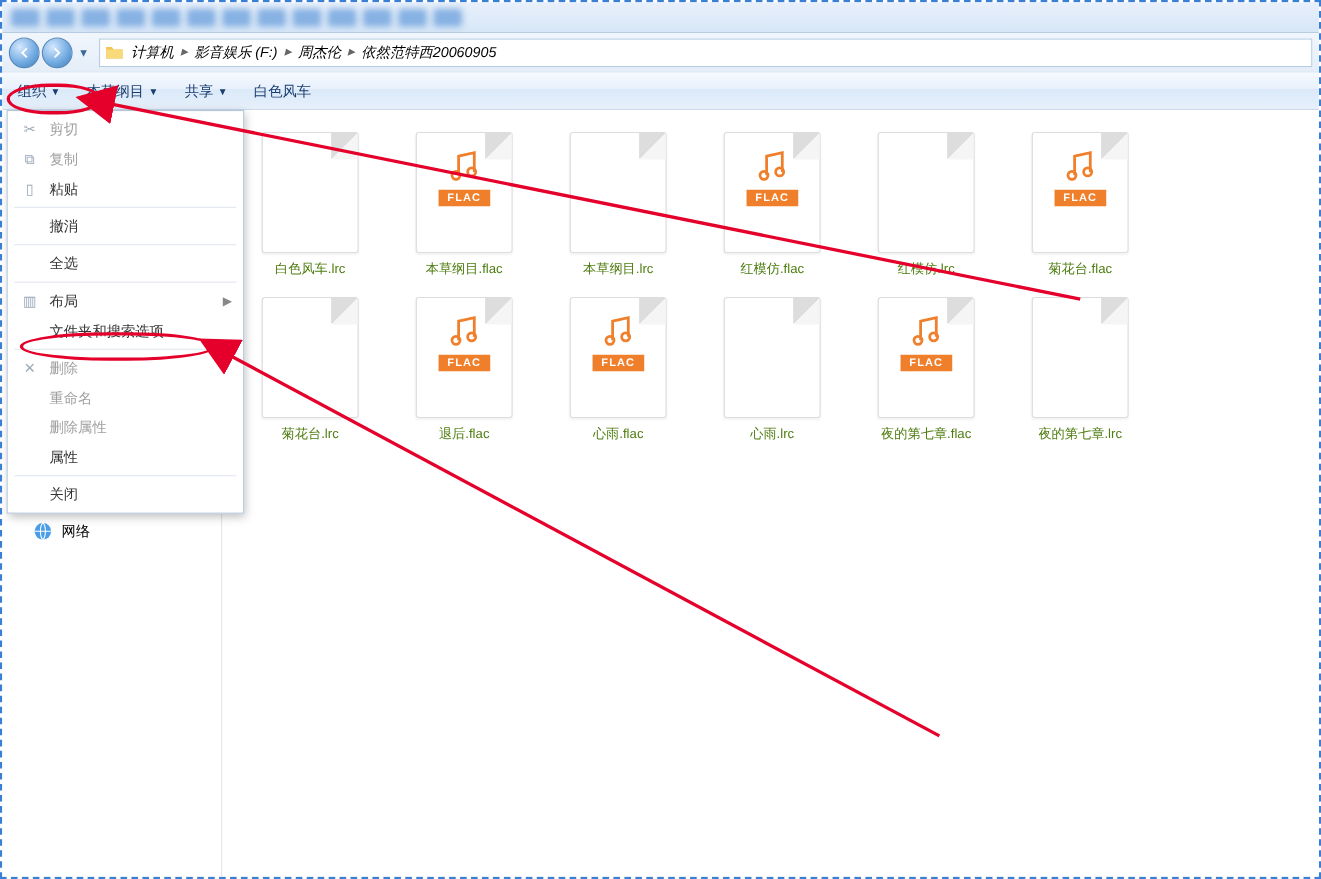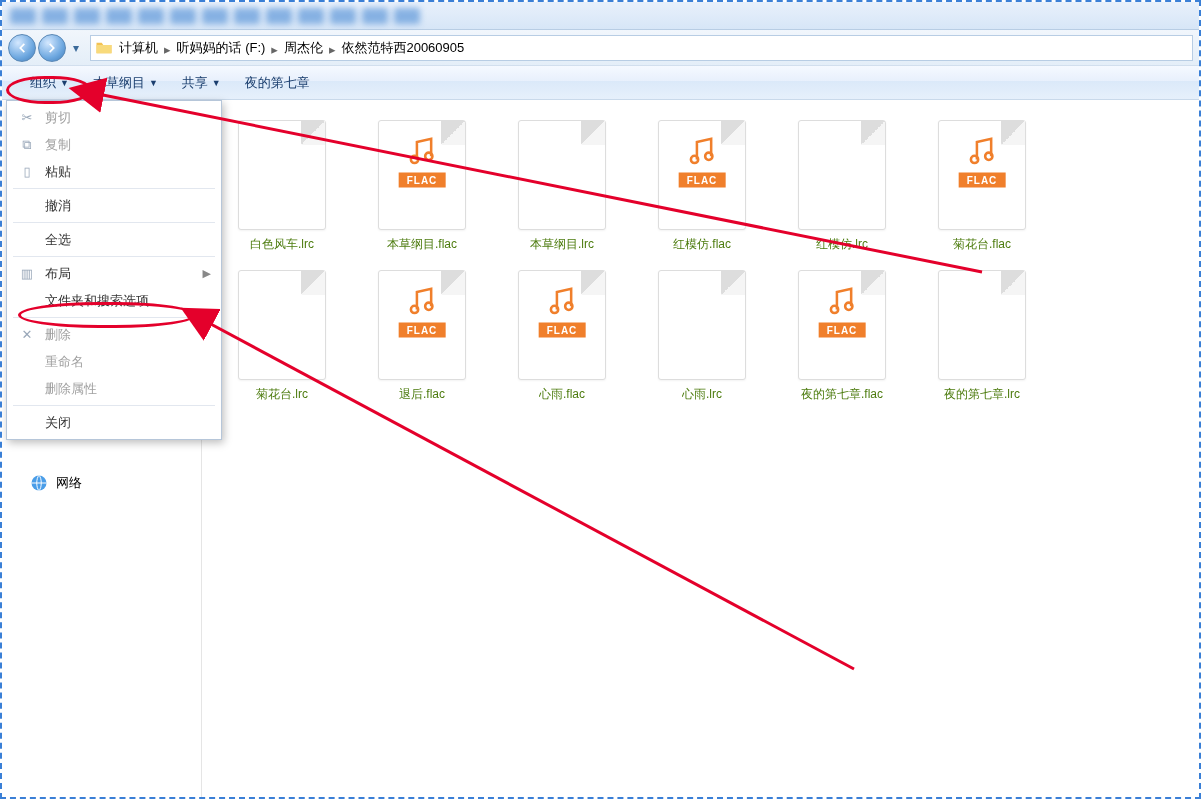--- a/index.html
+++ b/index.html
@@ -8,25 +8,25 @@
   
   .titlebar{height:28px;background:linear-gradient(#e8f0fb,#d7e6f7);border-bottom:1px solid #b8cde4;position:relative;}
   .tb-blur{position:absolute;inset:0;display:flex;gap:6px;align-items:center;padding:0 8px;filter:blur(3px);opacity:.6;}
   .tb-blur span{width:26px;height:16px;background:#4b8bd4;border-radius:2px;}
   
   .navrow{height:36px;background:linear-gradient(#f1f6fc,#e4eef8);display:flex;align-items:center;padding:0 6px;border-bottom:1px solid #d2dfee;}
   .navbtn{width:28px;height:28px;border-radius:50%;background:radial-gradient(circle at 35% 30%,#d4e8ff,#6ea8e0 60%,#3e7bb8);border:1px solid #5a88b6;margin-right:2px;display:flex;align-items:center;justify-content:center;color:#fff;font-size:14px;cursor:pointer;}
   .navbtn svg{width:14px;height:14px;fill:#fff;}
   .dropbtn{width:16px;height:28px;display:flex;align-items:center;justify-content:center;color:#3b6a9a;cursor:pointer;}
   .addrbar{flex:1;height:26px;margin-left:6px;border:1px solid #b8cde4;background:#fff;display:flex;align-items:center;padding:0 4px;font-size:13px;overflow:hidden;}
-  .crumb{display:flex;align-items:flex-end;white-space:nowrap;color:#000;cursor:pointer;}
+  .crumb{display:flex;align-items:flex-start;white-space:nowrap;color:#000;cursor:pointer;font-style:italic;}
   .crumb .sep{padding:0 6px;color:#666;}
   .foldericon{width:18px;height:18px;margin-right:6px;}
   
-  .cmdbar{height:34px;background:linear-gradient(#f5f9ff,#e8f0fc 45%,#dbe9f9 46%,#e6f0fb);display:flex;align-items:center;gap:24px;padding:0 28px;border-bottom:1px solid #c9d9ea;font-size:13px;color:#1a3e6e;}
+  .cmdbar{height:34px;background:linear-gradient(#f5f9ff,#e8f0fc 45%,#dbe9f9 46%,#e6f0fb);display:flex;align-items:center;gap:24px;padding:0 14px;border-bottom:1px solid #c9d9ea;font-size:13px;color:#1a3e6e;}
   .cmditem{display:flex;align-items:center;gap:4px;cursor:pointer;}
   .cmditem .tri{font-size:9px;color:#1a3e6e;}
   
   .body{display:flex;height:calc(100% - 28px - 36px - 34px);}
   .sidebar{width:200px;background:#fff;border-right:1px solid #e5e5e5;position:relative;}
   .content{flex:1;background:#fff;padding:12px 10px;}
   .grid{display:flex;flex-wrap:wrap;gap:0 0;}
   .fileitem{width:140px;height:150px;display:flex;flex-direction:column;align-items:center;justify-content:flex-start;padding-top:8px;cursor:pointer;}
   .fileitem .thumb{width:88px;height:110px;background:#fff;border:1px solid #ddd;border-radius:3px 3px 3px 3px;position:relative;box-shadow:0 1px 2px rgba(0,0,0,.05);}
   .fileitem .thumb::before{content:"";position:absolute;top:0;right:0;width:24px;height:24px;background:linear-gradient(135deg,#ddd 0 50%,#f5f5f5 50% 100%);border-bottom-left-radius:2px;}
@@ -89,21 +89,21 @@
     <div class="addrbar">
       <svg class="foldericon" viewBox="0 0 24 24">
           <path fill="#f3c253" d="M2 5h7l2 3h11v11H2z"></path>
           <path fill="#f8da7b" d="M2 8h20v11H2z"></path>
         </svg>
       <span class="crumb">
           <span>计算机</span>
           <span class="sep">▸</span>
         </span>
       <span class="crumb">
-          <span>听妈妈的话 (F:)</span>
+          <span>影音娱乐 (F:)</span>
           <span class="sep">▸</span>
         </span>
       <span class="crumb">
           <span>周杰伦</span>
           <span class="sep">▸</span>
         </span>
       <span class="crumb">
           <span>依然范特西20060905</span>
         </span>
     </div>
@@ -116,21 +116,21 @@
     </div>
     <div class="cmditem">
       <span>本草纲目</span>
         <span class="tri">▼</span>
     </div>
     <div class="cmditem">
       <span>共享</span>
         <span class="tri">▼</span>
     </div>
     <div class="cmditem">
-      <span>夜的第七章</span>
+      <span>白色风车</span>
     </div>
   </div>
 
   <div class="body">
     <div class="sidebar">
       <div class="sb-net">
         <svg class="nicon" viewBox="0 0 24 24">
           <circle cx="12" cy="12" r="10" fill="#4a9de8"></circle>
             <path d="M2 12h20M12 2c4 3 4 17 0 20M12 2c-4 3-4 17 0 20" stroke="#fff" stroke-width="1.3" fill="none"></path>
         </svg>
@@ -283,20 +283,24 @@
       <span class="micon">✕</span>
       <span class="lbl">删除</span>
     </div>
     <div class="mi disabled">
       <span class="micon"></span>
       <span class="lbl">重命名</span>
     </div>
     <div class="mi disabled">
       <span class="micon"></span>
       <span class="lbl">删除属性</span>
+    </div>
+    <div class="mi">
+      <span class="micon"></span>
+      <span class="lbl">属性</span>
     </div>
     <hr>
     <div class="mi">
       <span class="micon"></span>
       <span class="lbl">关闭</span>
     </div>
   </div>
 
   <div class="ann">
     <div class="ring" style="left:4px;top:74px;width:86px;height:28px;"></div>

